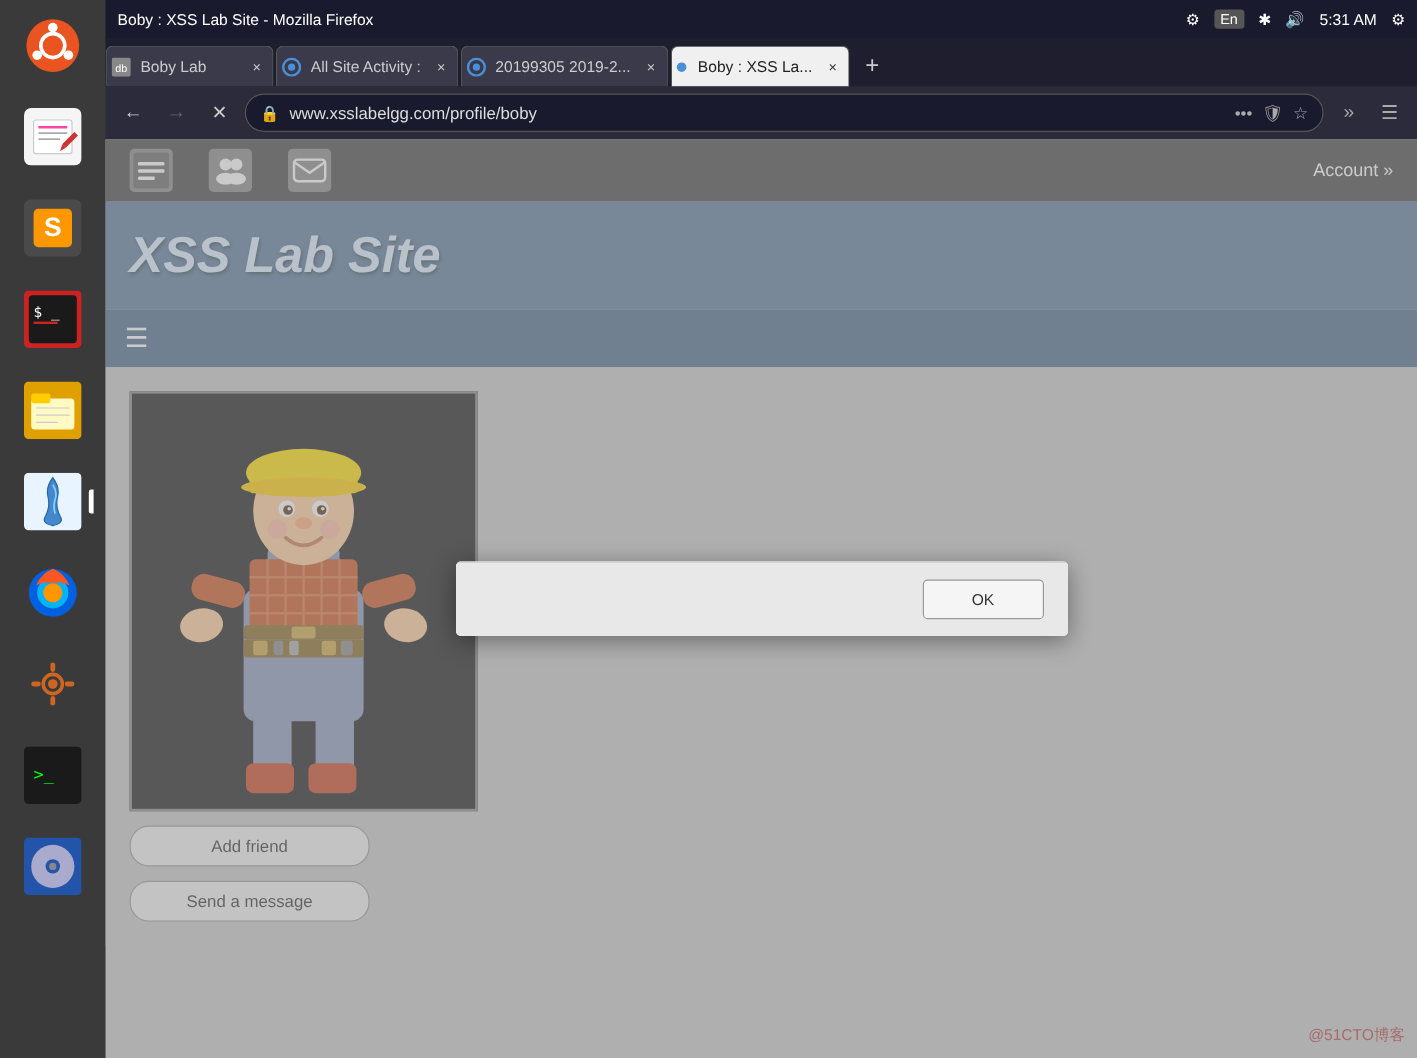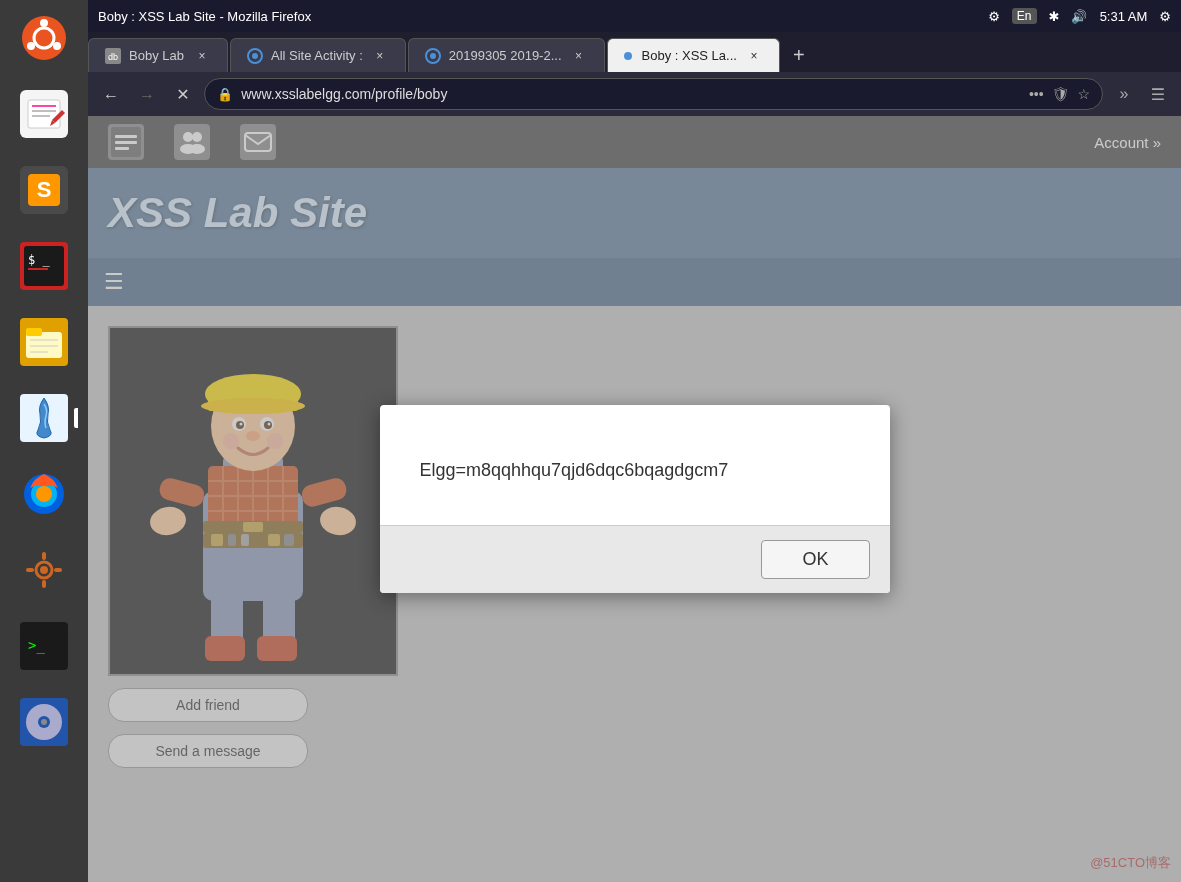--- a/index.html
+++ b/index.html
@@ -77,21 +77,21 @@
       display: flex;
       align-items: flex-end;
       height: 40px;
       padding: 0 0 0 0;
       background: #1e1e2e;
     }
     .tab {
       display: flex;
       align-items: center;
       height: 34px;
-      padding: 0 16px;
+      padding: 0 4px;
       background: #3a3a4a;
       border-radius: 6px 6px 0 0;
       color: #ccc;
       font-size: 13px;
       cursor: pointer;
       gap: 8px;
       max-width: 200px;
       min-width: 140px;
       border: 1px solid #555;
       border-bottom: none;
@@ -312,21 +312,21 @@
       border-top: 1px solid #ccc;
       padding: 14px 20px;
       display: flex;
       justify-content: flex-end;
     }
     .modal-ok-btn {
       padding: 8px 40px;
       background: #f5f5f5;
       border: 1px solid #999;
       border-radius: 4px;
-      font-size: 18px;
+      font-size: 13px;
       cursor: pointer;
       color: #333;
     }
   </style>
 </head>
 <body>
 
 <div class="taskbar">
 
   <div class="taskbar-icon">
@@ -615,23 +615,20 @@
       </div>
 
       <button class="profile-btn">Add friend</button>
       <button class="profile-btn">Send a message</button>
     </div>
 
     <div class="watermark">@51CTO博客</div>
 
     <div class="modal-overlay">
       <div class="modal-dialog">
-        <div class="modal-content">
-          <span class="modal-message">Elgg=m8qqhhqu7qjd6dqc6bqagdgcm7</span>
-        </div>
         <div class="modal-footer">
           <button class="modal-ok-btn">OK</button>
         </div>
       </div>
     </div>
 
   </div>
 </div>
 
 </body></html>

